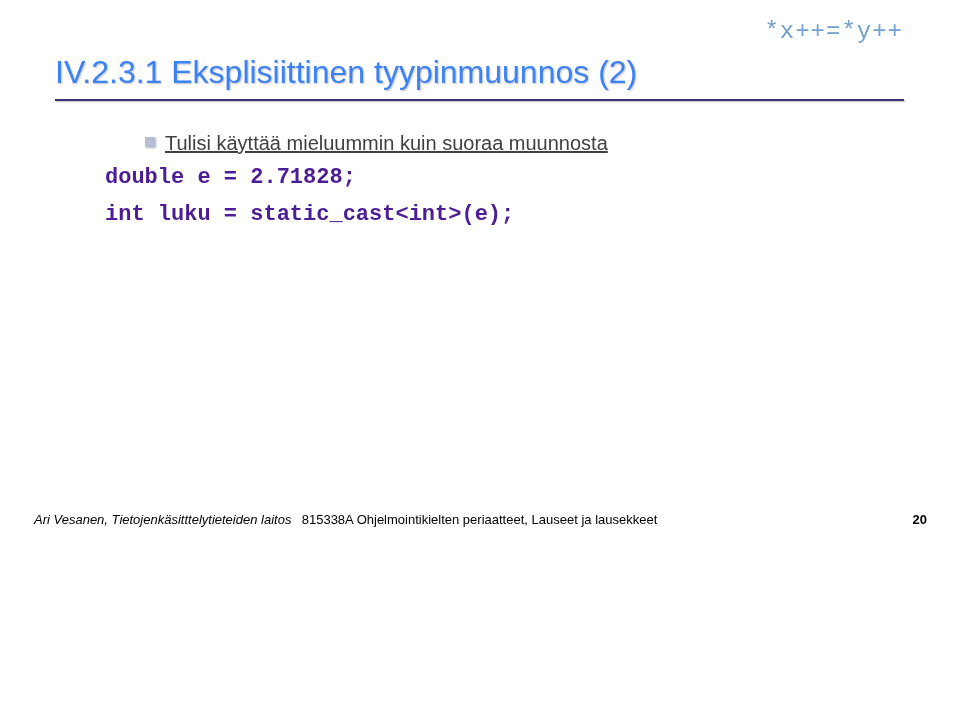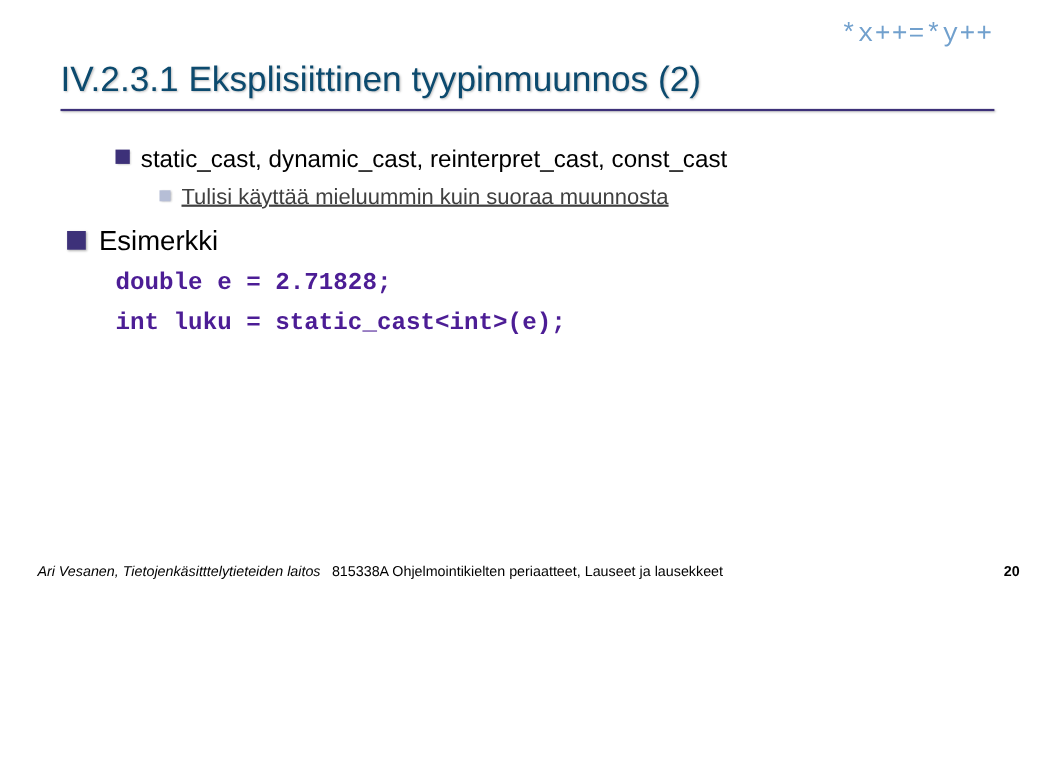--- a/index.html
+++ b/index.html
@@ -22,21 +22,21 @@
   .annotation {
     position: absolute;
     top: 18px;
     right: 56px;
     font-family: "Courier New", monospace;
     color: #71a0cd;
     font-size: 24px;
     letter-spacing: 1px;
   }
   .title {
-    color: #0c4a6e;
+    color: #3b82f6;
     font-size: 32px;
     font-weight: normal;
     margin: 26px 0 8px 0;
     text-shadow: 1px 1px 2px rgba(0,0,0,0.25);
   }
   .divider {
     height: 2px;
     background: #3d3179;
     width: 100%;
     margin: 0 0 20px 0;
@@ -140,34 +140,26 @@
 <div class="slide">
 
   <div class="annotation">*x++=*y++</div>
 
   <div class="title">IV.2.3.1 Eksplisiittinen tyypinmuunnos (2)</div>
   <div class="divider"></div>
 
   <div class="content">
 
 
-    <div class="level2">
-      <div class="level2-bullet"></div>
-      <div class="level2-text">static_cast, dynamic_cast, reinterpret_cast, const_cast</div>
-    </div>
 
     <div class="level3">
       <div class="level3-bullet"></div>
       <div class="level3-text">Tulisi käyttää mieluummin kuin suoraa muunnosta</div>
     </div>
 
-    <div class="level1">
-      <div class="level1-bullet"></div>
-      <div class="level1-text">Esimerkki</div>
-    </div>
 
     <div class="code-line">double e = 2.71828;</div>
     <div class="code-line">int luku = static_cast&lt;int&gt;(e);</div>
 
   </div>
 
   <div class="footer">
     <div class="footer-left">Ari Vesanen, Tietojenkäsitttelytieteiden laitos</div>
     <div class="footer-center">815338A Ohjelmointikielten periaatteet, Lauseet ja lausekkeet</div>
     <div class="footer-right">20</div>

